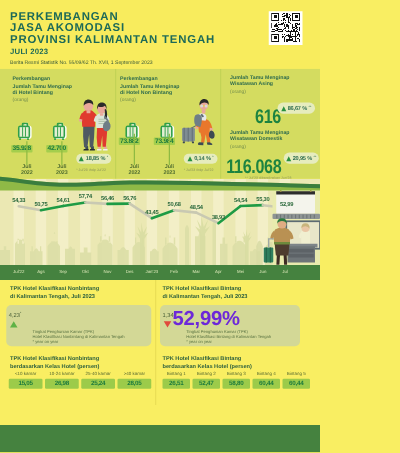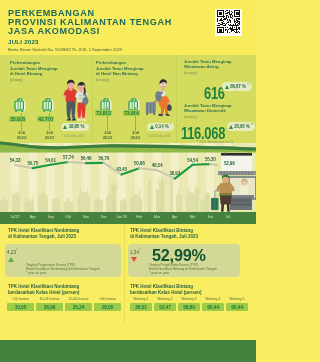--- a/index.html
+++ b/index.html
@@ -71,22 +71,22 @@
   .foot{position:absolute;left:0;top:340px;width:256px;height:22px;background:#45823F;}
 </style>
 </head>
 <body>
 
 <div class="page">
 
   <div class="hdr">
     <div class="hdr-title">
       <div>PERKEMBANGAN</div>
+      <div>JASA AKOMODASI</div>
       <div>PROVINSI KALIMANTAN TENGAH</div>
-      <div>JASA AKOMODASI</div>
     </div>
     <div class="hdr-month">JULI 2023</div>
     <div class="hdr-byline">Berita Resmi Statistik No. 55/09/62 Th. XVII, 1 September 2023</div>
     <div class="qr">
       <svg viewBox="0 0 25 25" shape-rendering="crispEdges">
         <rect width="29" height="29" fill="#fff"></rect>
         <g fill="#111" id="qrg">
             <rect x="0" y="0" width="7" height="1"></rect>
             <rect x="10" y="0" width="2" height="1"></rect>
             <rect x="13" y="0" width="1" height="1"></rect>
@@ -601,21 +601,21 @@
   </div>
   <div class="tri tri-up" style="position:absolute;left:8px;top:256.5px;border-left-width:3.2px;border-right-width:3.2px;border-bottom-width:5.4px;border-bottom-color:#5FB246"></div>
   <div class="ctxt" style="left:26px;top:263px;width:94px">Tingkat Penghunian Kamar (TPK)<br>Hotel Klasifikasi Nonbintang di Kalimantan Tengah<br>* year on year</div>
 
   <div class="btitle" style="left:130px;top:228px;width:118px">TPK Hotel Klasifikasi Bintang<br>di Kalimantan Tengah, Juli 2023</div>
   <div class="card" style="left:128px;top:244px;width:112px;height:33px"></div>
   <div class="delta" style="left:130px;top:249px">
     <span>1,34</span><span class="deltasup">*</span>
   </div>
   <div class="tri tri-dn" style="position:absolute;left:131px;top:256.5px;border-left-width:3.2px;border-right-width:3.2px;border-top-width:5.4px;border-top-color:#E04A3C"></div>
-  <div class="pctbig" style="left:152px;top:245.5px;color:#14532d">52,99%</div>
+  <div class="pctbig" style="left:138px;top:245.5px;color:#6d28d9">52,99%</div>
   <div class="ctxt" style="left:149px;top:263px;width:90px">Tingkat Penghunian Kamar (TPK)<br>Hotel Klasifikasi Bintang di Kalimantan Tengah<br>* year on year</div>
 
   <div class="btitle" style="left:8px;top:284px;width:116px">TPK Hotel Klasifikasi Nonbintang<br>berdasarkan Kelas Hotel (persen)</div>
   <div id="clsA">
       <div class="clsh" style="left: 7px; top: 297px; width: 27px;">&lt;10 kamar</div>
       <div class="clsv" style="left: 7px; top: 303px; width: 27px;">15,05</div>
       <div class="clsh" style="left: 36px; top: 297px; width: 27px;">10-24 kamar</div>
       <div class="clsv" style="left: 36px; top: 303px; width: 27px;">26,98</div>
       <div class="clsh" style="left: 65px; top: 297px; width: 27px;">25-40 kamar</div>
       <div class="clsv" style="left: 65px; top: 303px; width: 27px;">25,24</div>

